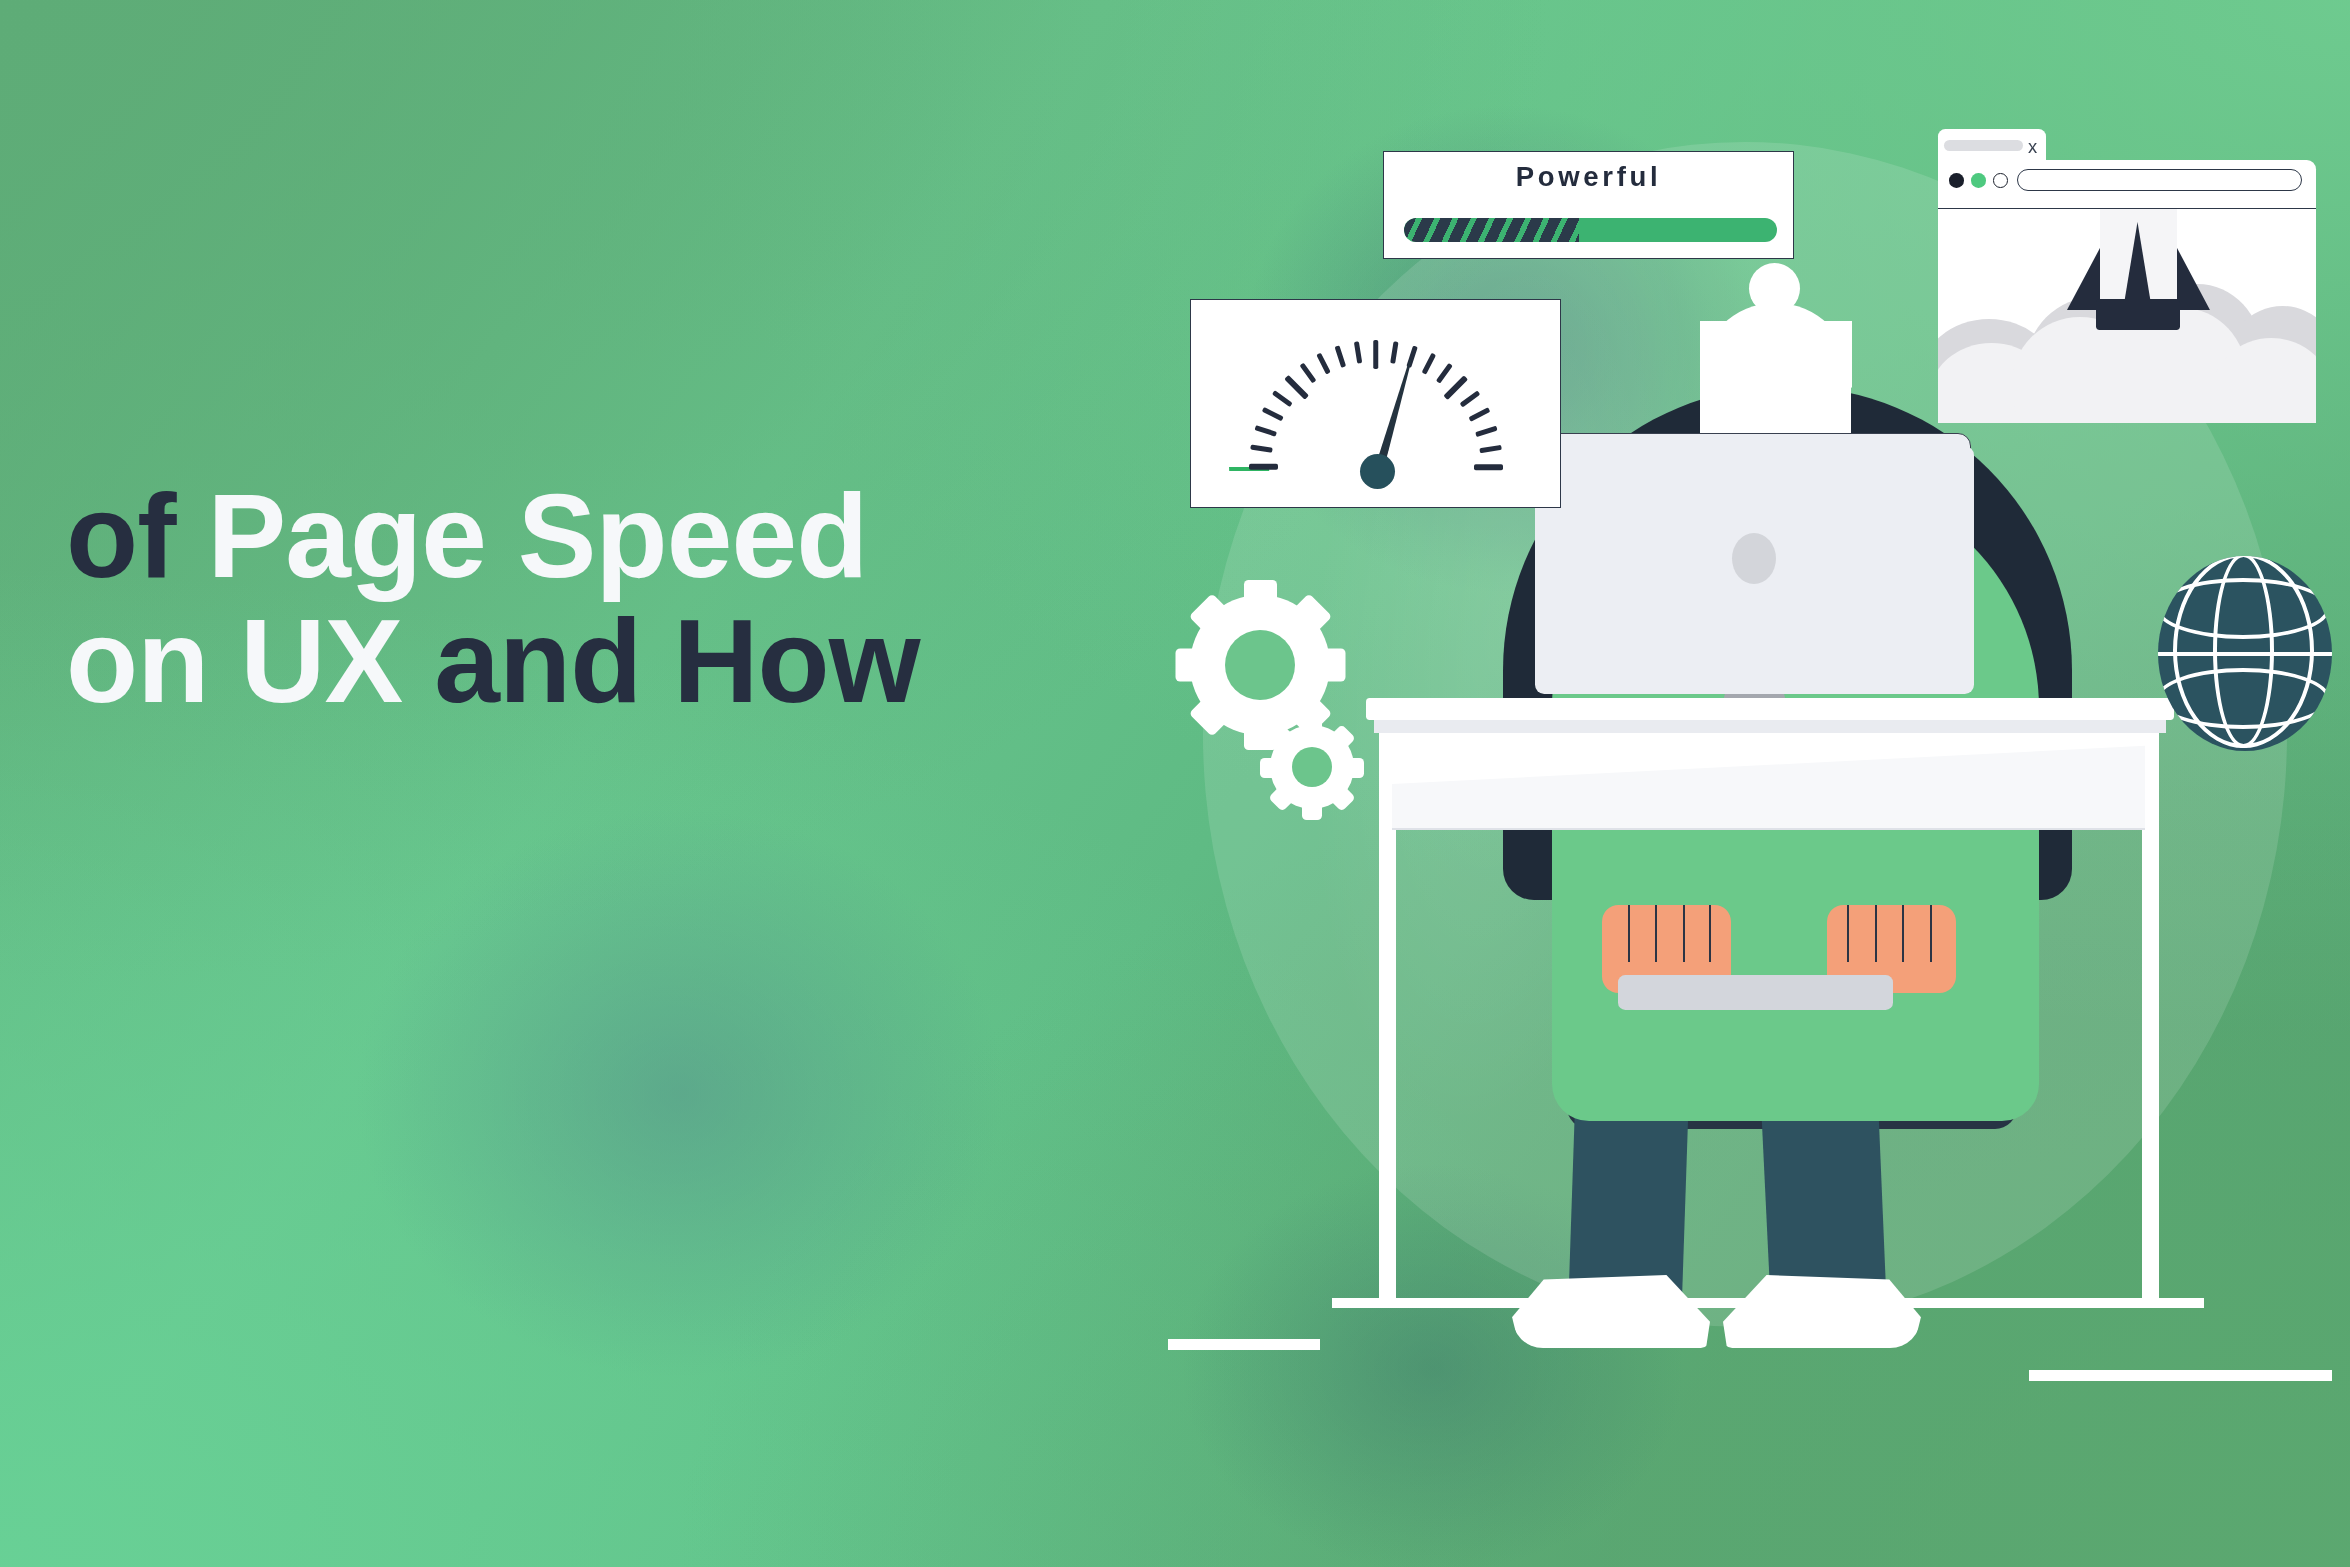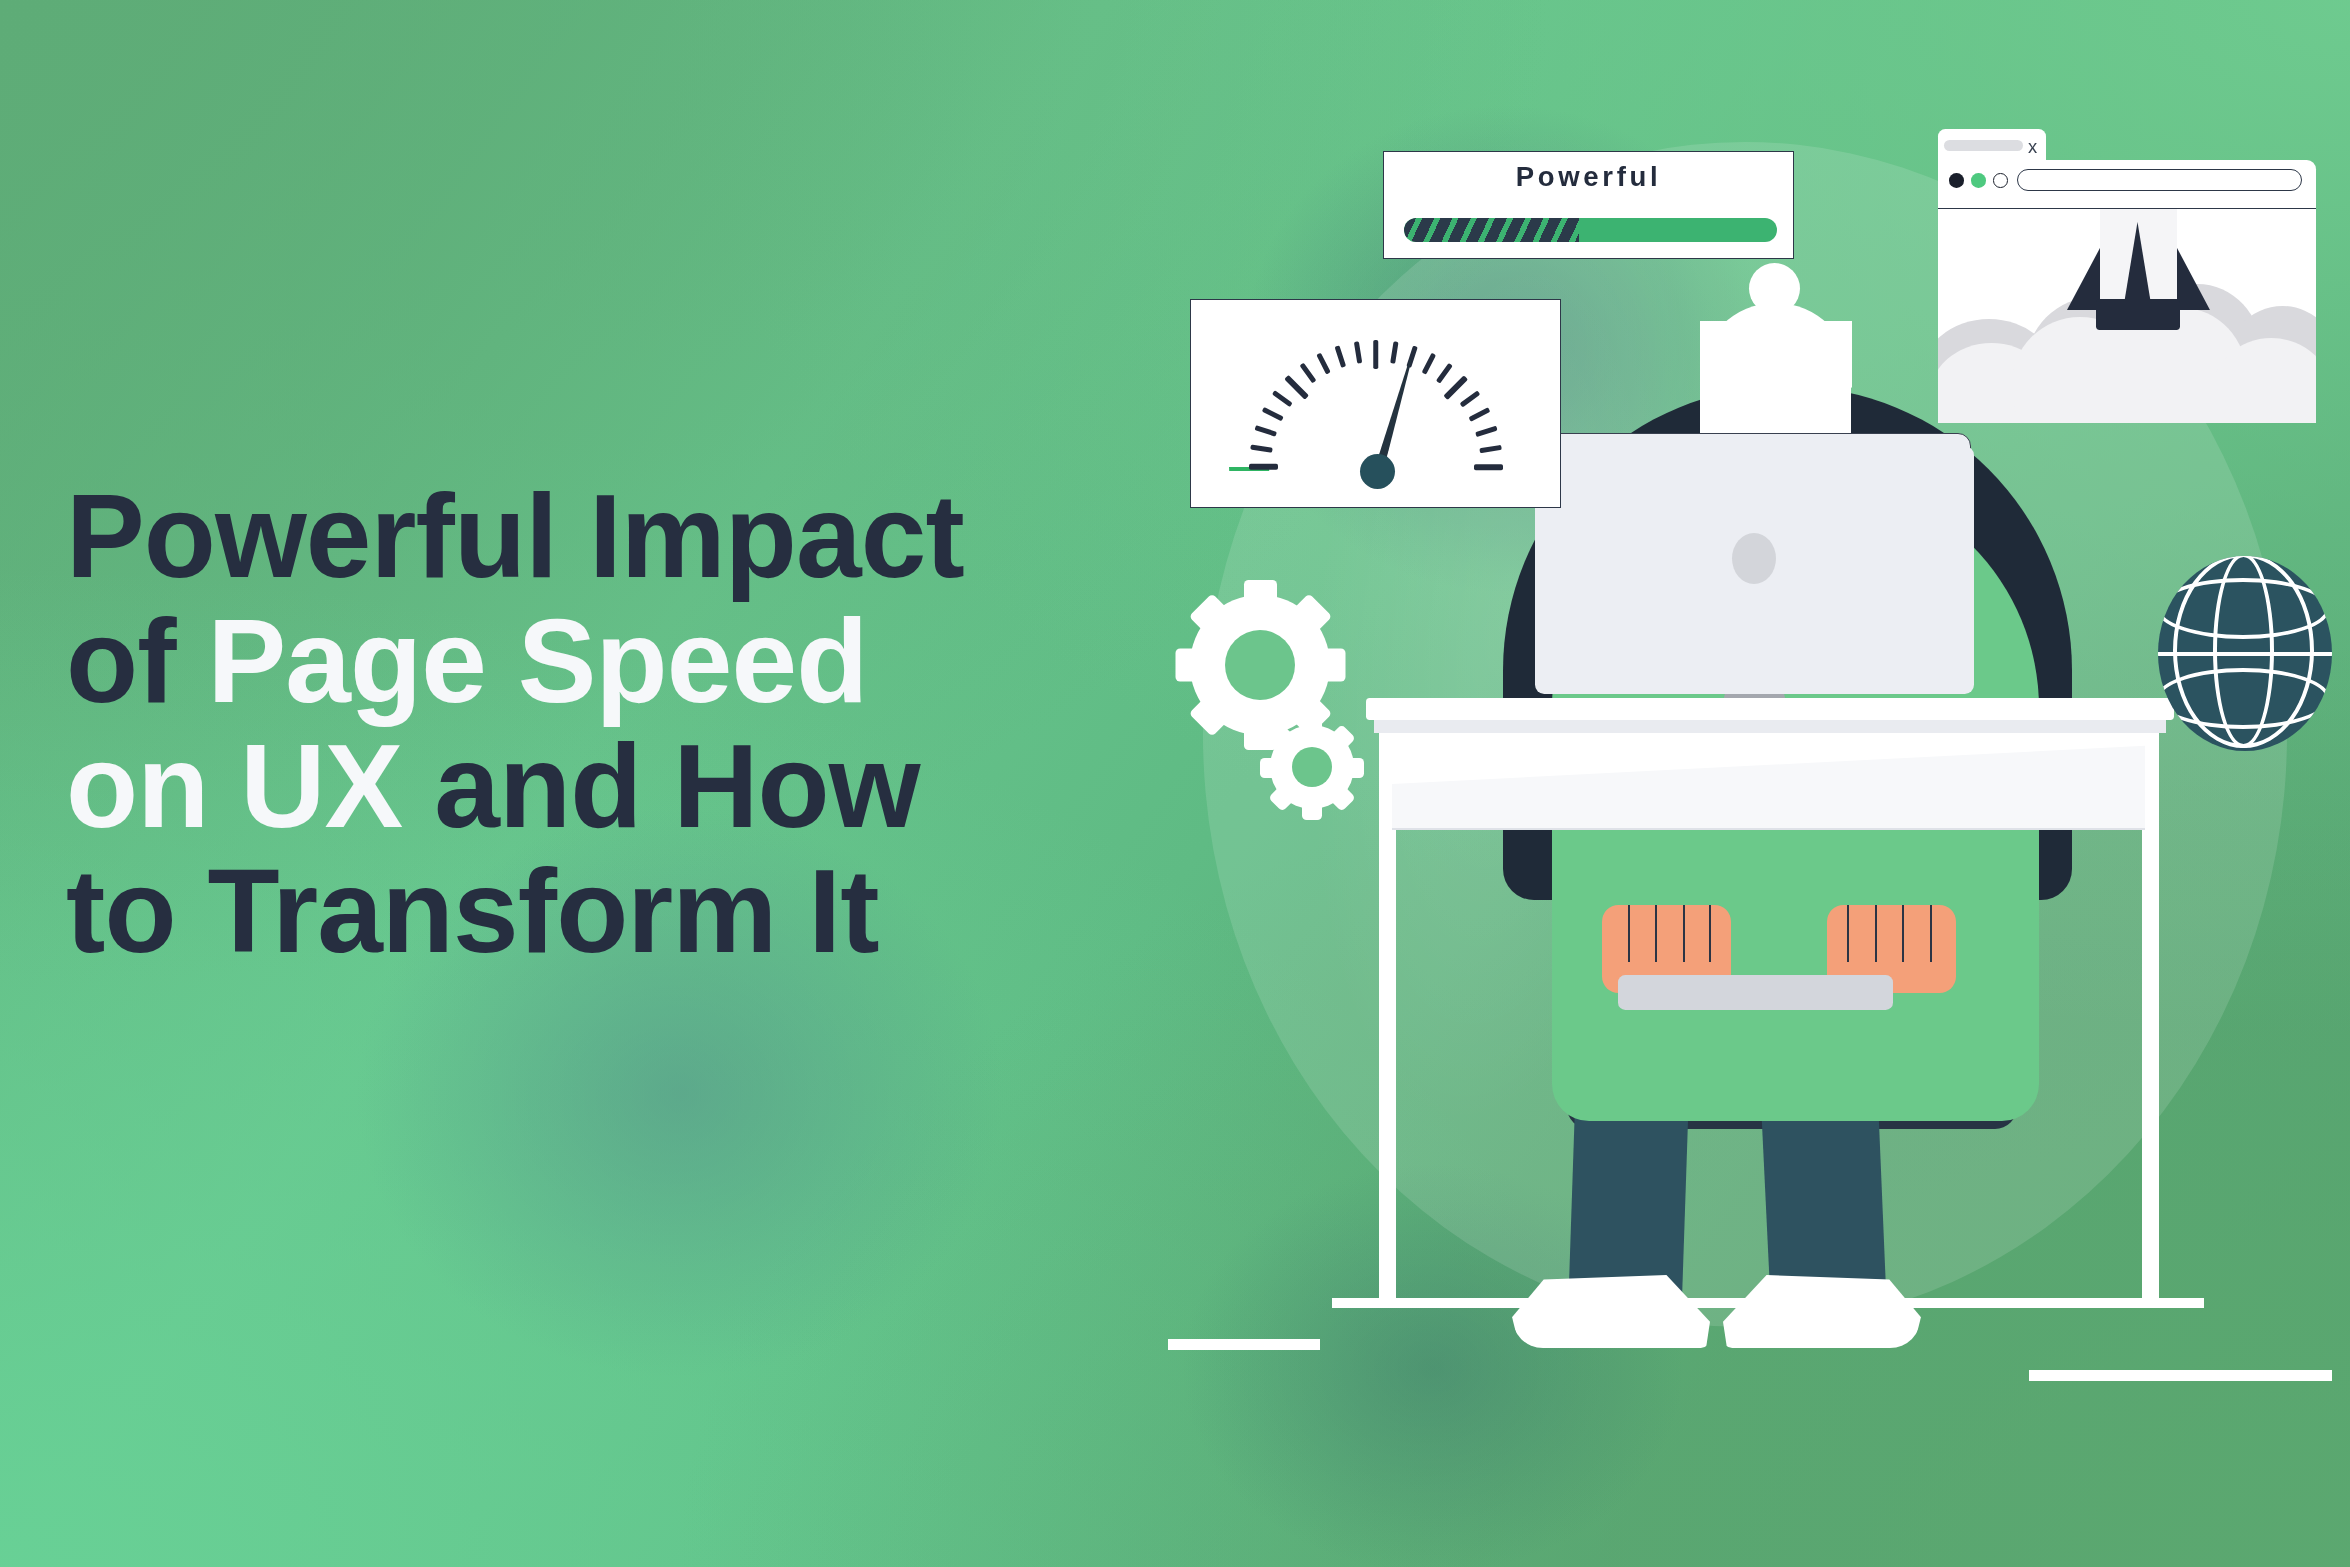--- a/index.html
+++ b/index.html
@@ -291,30 +291,24 @@
 
   <div class="bg-base"></div>
   <div class="bg-blob-dark"></div>
   <div class="bg-blob-mid"></div>
   <div class="bg-blob-darkb"></div>
   <div class="bg-circle"></div>
   <div class="bg-vglow"></div>
 
   <div class="headline">
     <div>
-      <span>Powerful Impact</span>
-    </div>
-    <div>
       <span>of </span><span class="hl">Page Speed</span>
     </div>
     <div>
       <span class="hl">on UX </span><span>and How</span>
-    </div>
-    <div>
-      <span>to Transform It</span>
     </div>
   </div>
 
   <div class="illu">
 
     <div class="gear" id="gear-big" style="left:1190px;top:595px;width:140px;height:140px;">
       <div class="ring"></div>
       <div class="hole" style="left:35px;top:35px;width:70px;height:70px;background:#6cc58c;"></div>
     <div class="tooth" style="width: 33px; height: 31px; margin-left: -16.5px; transform-origin: 50% 85px; transform: rotate(0deg);"></div>
         <div class="tooth" style="width: 33px; height: 31px; margin-left: -16.5px; transform-origin: 50% 85px; transform: rotate(45deg);"></div>

